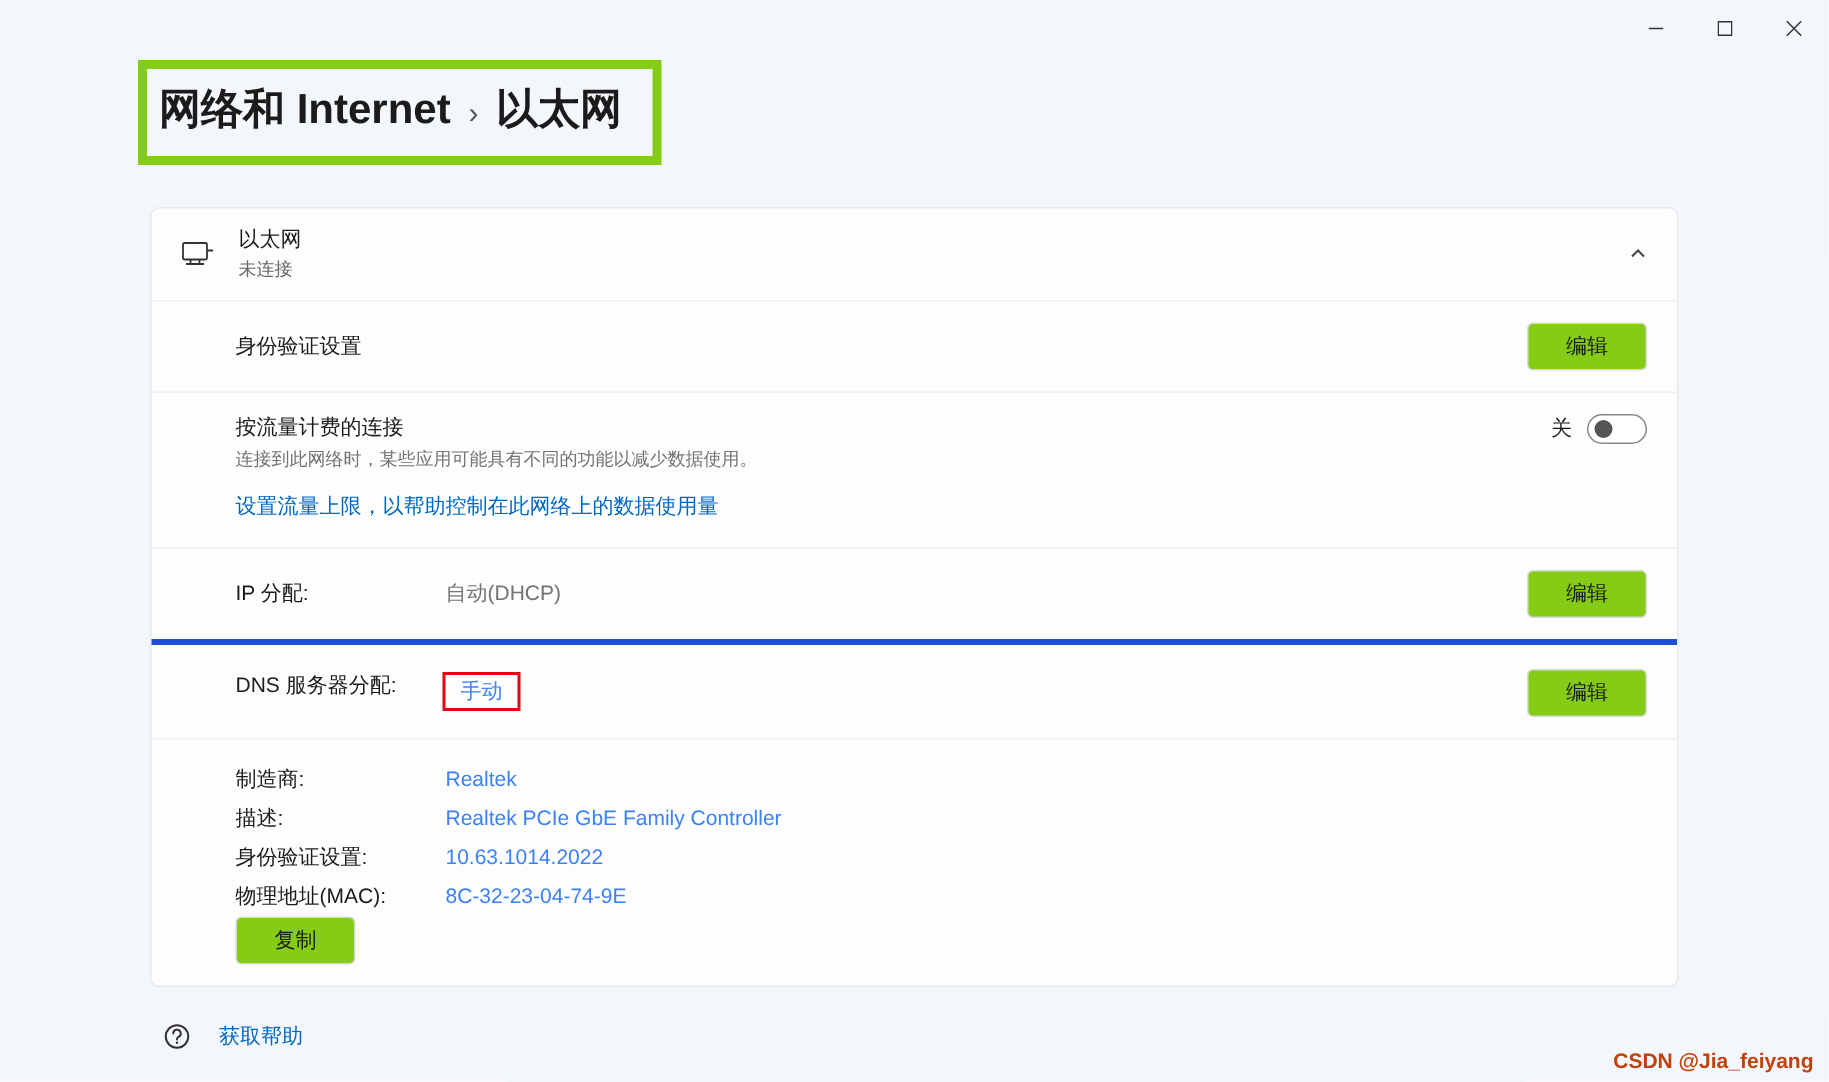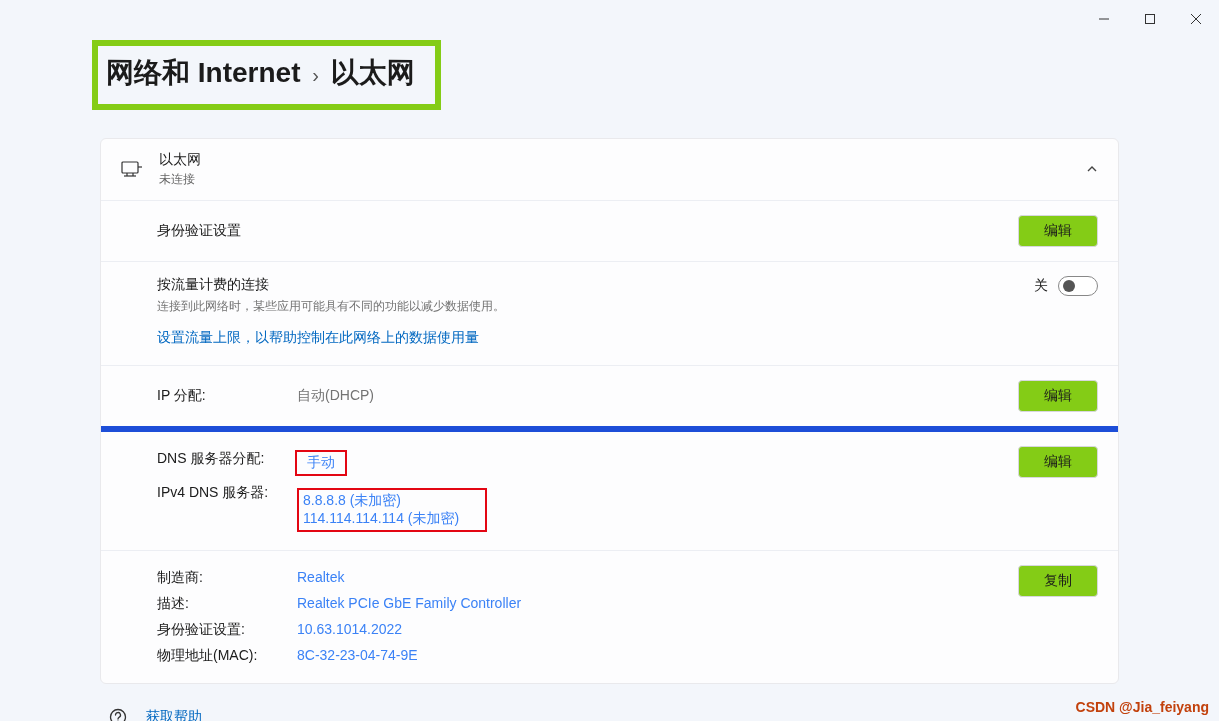--- a/index.html
+++ b/index.html
@@ -109,42 +109,43 @@
     left: 4px;
   }
   .kv-row {
     display: flex;
     padding: 4px 0;
   }
   .kv-row .k { width: 140px; color: #1b1b1b; }
   .kv-row .v { color: #3b82f6; }
   .dns-block {
     padding: 14px 20px 14px 56px;
-    border-top: 6px solid #1d4ed8;
-    display: flex;
-    align-items: flex-start;
+    border-top: 4px solid #1d4ed8;
+    display: flex;
+    align-items: flex-end;
   }
   .dns-left { flex: 1; position: relative; }
   .dns-highlight-1 {
     display: inline-block;
     border: 2px solid #e30613;
     padding: 2px 10px;
     margin-left: -2px;
   }
   .dns-highlight-2 {
     border: 2px solid #e30613;
     padding: 2px 4px;
     margin-top: 4px;
     width: 190px;
   }
   .hw-block {
     padding: 14px 20px 14px 56px;
     border-top: 1px solid #eceef3;
     display: flex;
     align-items: flex-start;
+    flex-direction: column;
   }
   .hw-left { flex: 1; }
   .footer-links {
     margin-top: 24px;
     display: flex;
     flex-direction: column;
     gap: 16px;
     padding-left: 8px;
   }
   .footer-link {
@@ -248,29 +249,20 @@
     </div>
 
     <div class="dns-block">
       <div class="dns-left">
         <div class="kv-row">
           <div class="k">DNS 服务器分配:</div>
           <div class="v">
             <span class="dns-highlight-1">手动</span>
           </div>
         </div>
-        <div class="kv-row" style="align-items:flex-start">
-          <div class="k">IPv4 DNS 服务器:</div>
-          <div class="v">
-            <div class="dns-highlight-2">
-              <div>8.8.8.8 (未加密)</div>
-              <div>114.114.114.114 (未加密)</div>
-            </div>
-          </div>
-        </div>
       </div>
       <button class="btn">编辑</button>
     </div>
 
     <div class="hw-block">
       <div class="hw-left">
         <div class="kv-row">
           <div class="k">制造商:</div>
           <div class="v">Realtek</div>
         </div>

